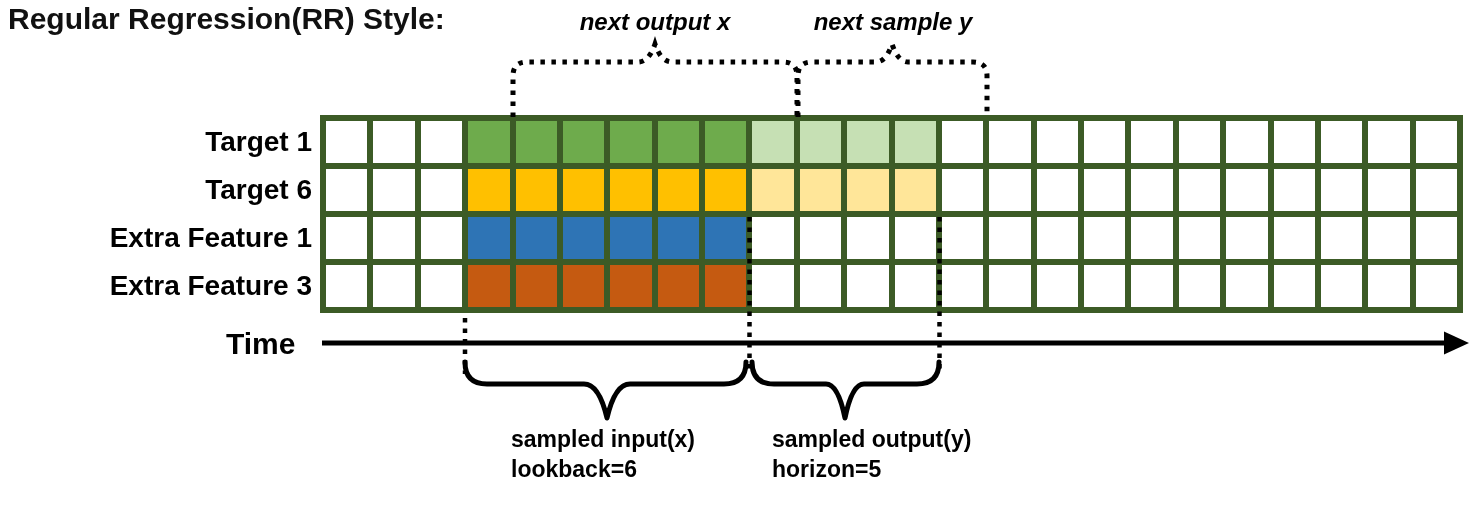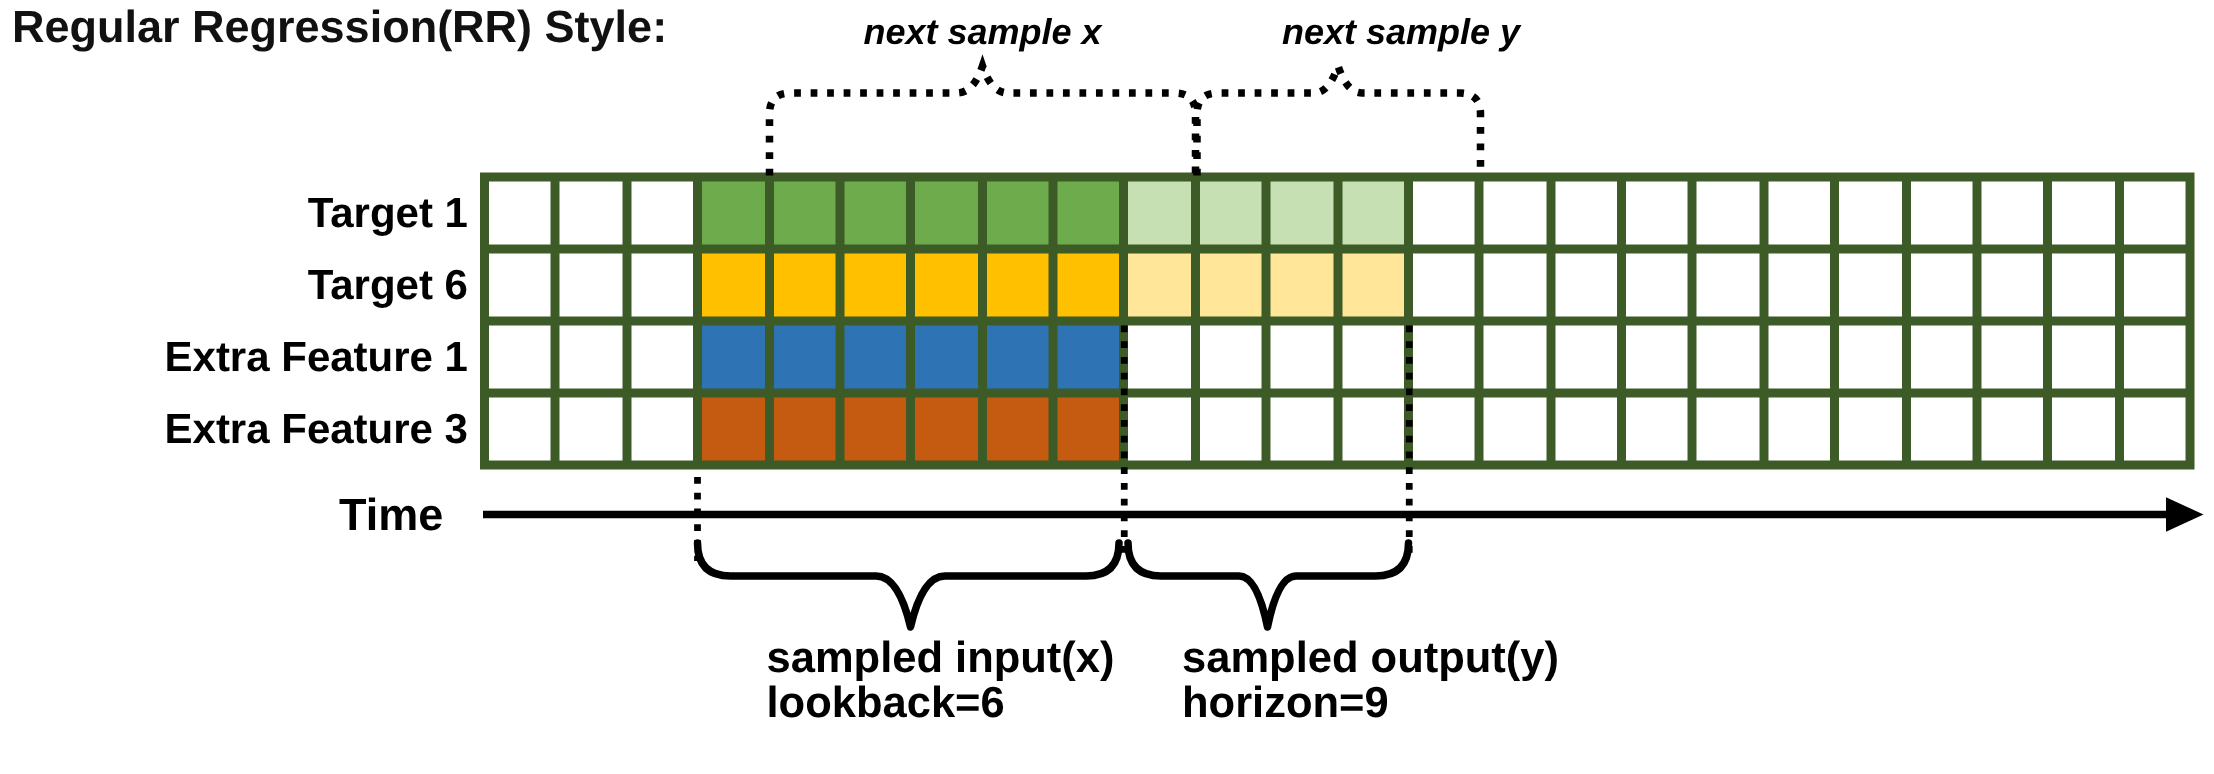--- a/index.html
+++ b/index.html
@@ -15,21 +15,21 @@
     position:absolute;left:8px;top:2px;
     font-size:30px;font-weight:bold;color:#111;
     letter-spacing:0px;white-space:nowrap;
   }
   .next-label{
     position:absolute;top:8px;
     font-size:24px;font-style:italic;font-weight:600;
     transform:translateX(-50%);white-space:nowrap;
   }
   .next-label.x{left:655px;}
-  .next-label.y{left:934px;}
+  .next-label.y{left:893px;}
   .row-label{
     position:absolute;left:60px;width:252px;height:28px;
     text-align:right;font-size:28px;font-weight:bold;
     line-height:28px;white-space:nowrap;
   }
   .grid{
     position:absolute;left:320px;top:115px;
     width:1143px;height:198px;
     box-sizing:border-box;
     display:grid;
@@ -42,34 +42,34 @@
   .time-label{
     position:absolute;left:226px;top:327px;
     font-size:30px;font-weight:bold;white-space:nowrap;
   }
   .overlay{
     position:absolute;left:0;top:0;width:1476px;height:516px;
     pointer-events:none;
   }
   .caption{
     position:absolute;top:424px;
-    font-size:29px;font-weight:600;line-height:30px;
+    font-size:23px;font-weight:600;line-height:30px;
     white-space:nowrap;
   }
   .caption.input{left:511px;}
-  .caption.output{left:788px;}
+  .caption.output{left:772px;}
 </style>
 </head>
 <body>
 
 <div class="canvas">
 
   <div class="title">Regular Regression(RR) Style:</div>
 
-  <div class="next-label x">next sample x</div>
+  <div class="next-label x">next output x</div>
   <div class="next-label y">next sample y</div>
 
   <div class="row-label" style="top:128px;">Target 1</div>
   <div class="row-label" style="top:176px;">Target 6</div>
   <div class="row-label" style="top:224px;">Extra Feature 1</div>
   <div class="row-label" style="top:272px;">Extra Feature 3</div>
 
   <div class="grid" id="grid">
       <div class="cell" style="background: rgb(255, 255, 255);"></div>
       <div class="cell" style="background: rgb(255, 255, 255);"></div>
@@ -189,16 +189,16 @@
 
   <div class="time-label">Time</div>
 
   <div class="caption input">
     <div>sampled input(x)</div>
     <div>lookback=6</div>
   </div>
 
   <div class="caption output">
     <div>sampled output(y)</div>
-    <div>horizon=9</div>
+    <div>horizon=5</div>
   </div>
 
 </div>
 
 </body></html>

